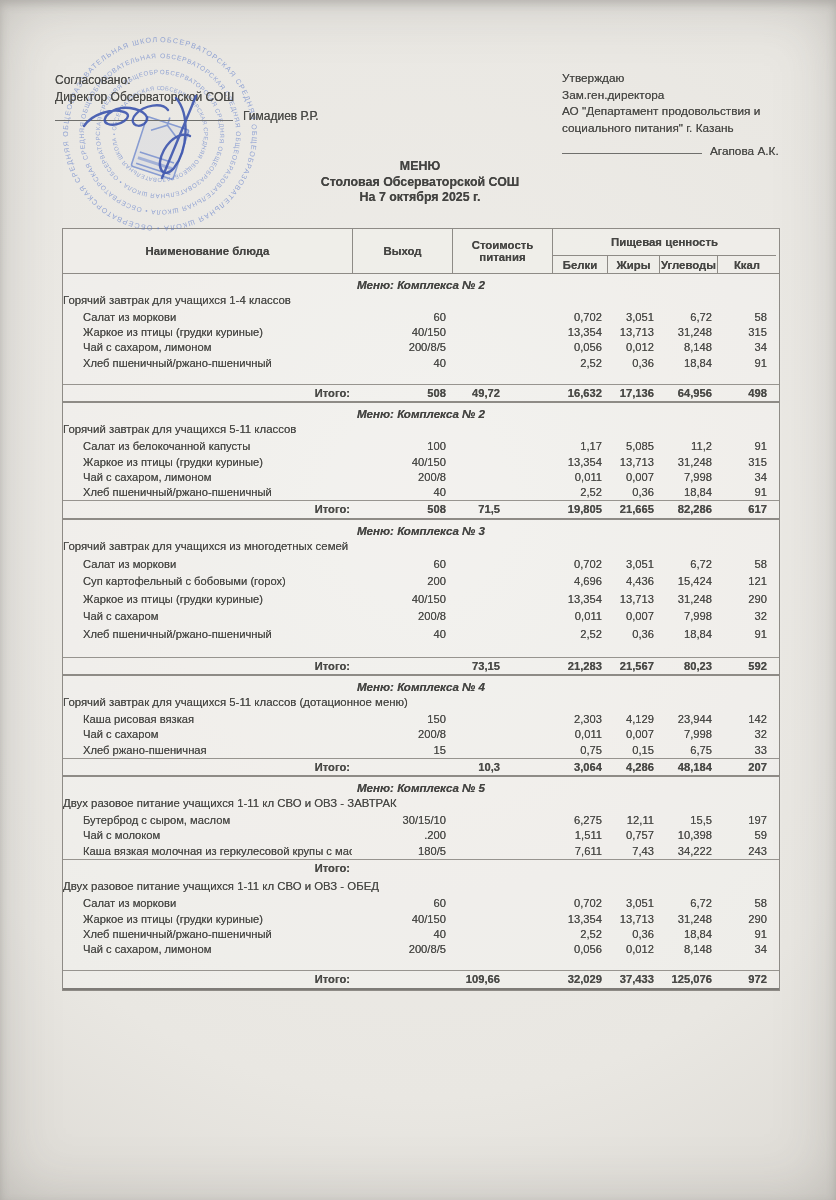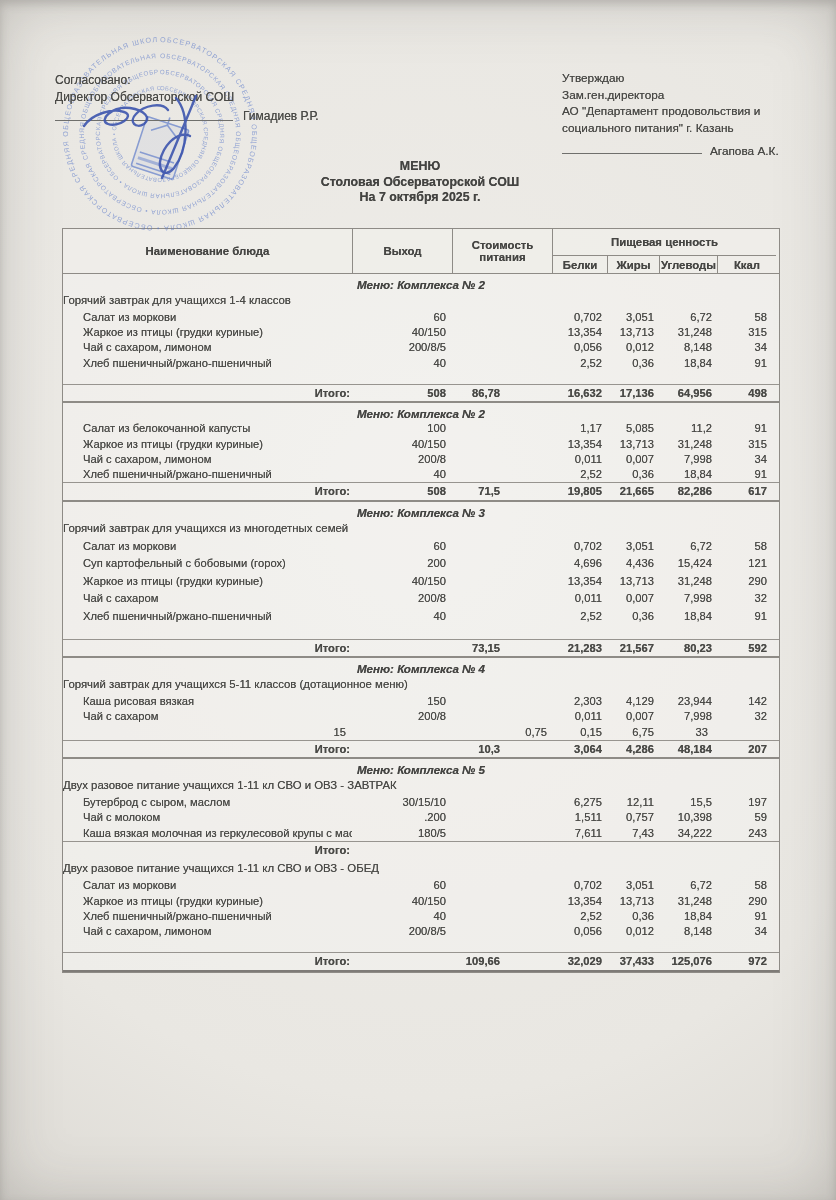--- a/index.html
+++ b/index.html
@@ -173,29 +173,30 @@
     <div class="c-protein">2,52</div>
     <div class="c-fat">0,36</div>
     <div class="c-carbs">18,84</div>
     <div class="c-kcal">91</div>
   </div>
           </div>
     <div class="gap-row" style="display: block;"></div>
     <div class="grid total-row">
       <div class="c-name">Итого:</div>
       <div class="c-out">508</div>
-      <div class="c-cost">86,78</div>
+      <div class="c-cost">49,72</div>
       <div class="c-protein">16,632</div>
       <div class="c-fat">17,136</div>
       <div class="c-carbs">64,956</div>
       <div class="c-kcal">498</div>
     </div>
   </section>
         <section class="menu-section">
     <div class="sec-title"><span>Меню: Комплекса № 2</span></div>
+    <div class="sec-sub">Горячий завтрак для учащихся 5-11 классов</div>
     <div>
             <div class="grid row">
     <div class="c-name">Салат из белокочанной капусты</div>
     <div class="c-out">100</div>
     <div class="c-cost"></div>
     <div class="c-protein">1,17</div>
     <div class="c-fat">5,085</div>
     <div class="c-carbs">11,2</div>
     <div class="c-kcal">91</div>
   </div>
@@ -315,20 +316,21 @@
             <div class="grid row">
     <div class="c-name">Чай с сахаром</div>
     <div class="c-out">200/8</div>
     <div class="c-cost"></div>
     <div class="c-protein">0,011</div>
     <div class="c-fat">0,007</div>
     <div class="c-carbs">7,998</div>
     <div class="c-kcal">32</div>
   </div>
             <div class="grid row">
+    <div class="c-name">Хлеб ржано-пшеничная</div>
     <div class="c-out">15</div>
     <div class="c-cost"></div>
     <div class="c-protein">0,75</div>
     <div class="c-fat">0,15</div>
     <div class="c-carbs">6,75</div>
     <div class="c-kcal">33</div>
   </div>
           </div>
 
     <div class="grid total-row">

